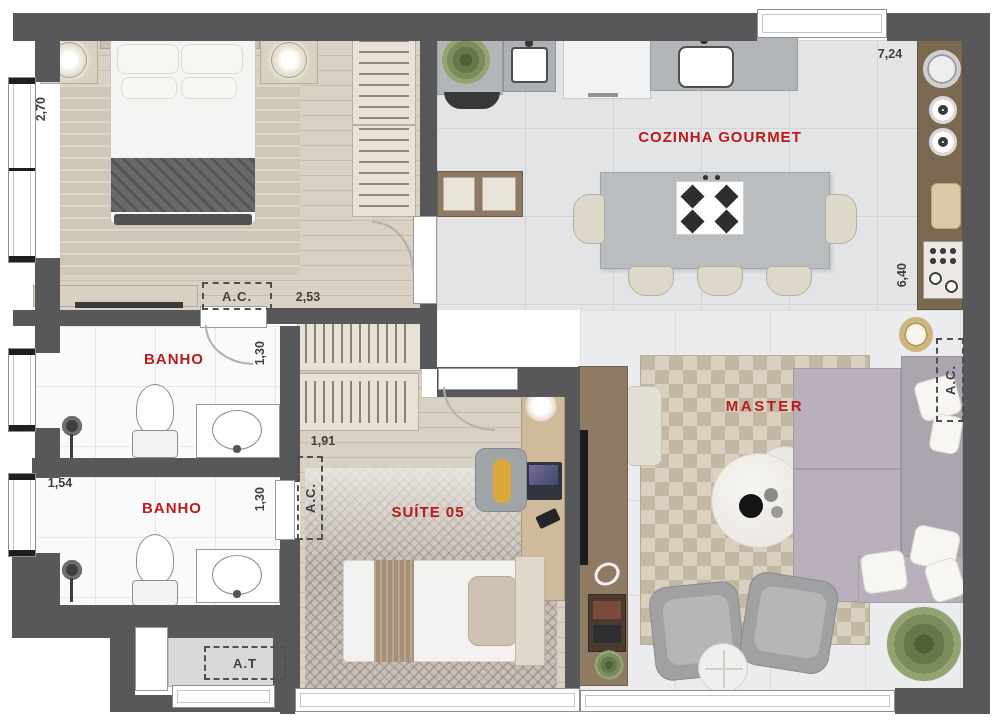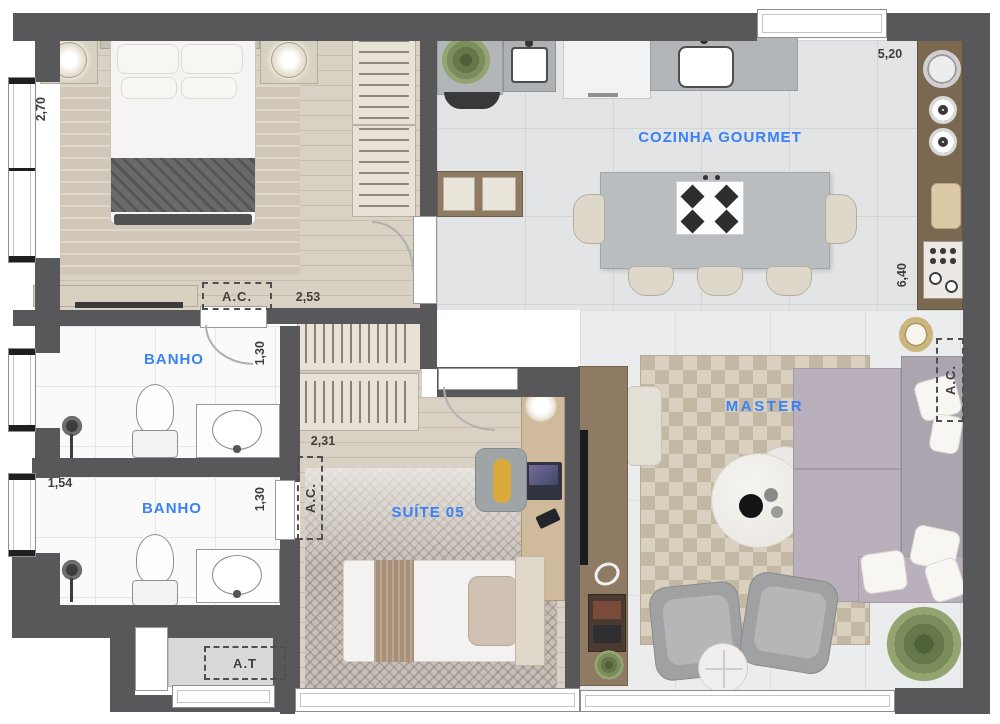--- a/index.html
+++ b/index.html
@@ -16,21 +16,21 @@
   .bath{background-color:#fafafa;background-image:repeating-linear-gradient(90deg,#e7e7e7 0 1px,transparent 1px 60px),repeating-linear-gradient(180deg,#e7e7e7 0 1px,transparent 1px 60px);}
   .mosaic{background:repeating-conic-gradient(#d9d0bf 0% 25%,#c3b8a4 0% 50%) 0 0/28px 28px;border:1px solid #b5ab99;}
   .win{background:#fff;border:1px solid #8d8d8d;}
   .wi{position:absolute;inset:4px;background:#fff;border:1px solid #c4c4c4;}
   .cap{position:absolute;background:#1f1f1f;}
   .door{background:#fff;border:1px solid #9a9a9a;}
   .dash{border:2px dashed #4f4f4f;display:flex;align-items:center;justify-content:center;
         font-size:13px;font-weight:700;color:#3d3d3d;letter-spacing:1px;}
   .dim{font-size:12.5px;font-weight:600;color:#3e3e3e;display:flex;align-items:center;justify-content:center;}
   .vt{writing-mode:vertical-rl;transform:rotate(180deg);}
-  .room{font-size:15px;font-weight:600;color:#3b82f6;letter-spacing:1px;text-align:center;
+  .room{font-size:15px;font-weight:600;color:#b91c1c;letter-spacing:1px;text-align:center;
         display:flex;align-items:center;justify-content:center;white-space:nowrap;}
   .lamp{border-radius:50%;background:radial-gradient(circle,#ffffff 0 30%,#e8e2d2 60%,#cfc8b6 100%);
         border:1px solid #a8a091;box-shadow:0 0 6px rgba(255,255,250,.95);}
   .pillow{background:#f7f6f3;border:1px solid #dcdad4;border-radius:8px;}
   .chairK{background:#ddd8ca;border:1px solid #b3ae9f;border-radius:14px;}
   .plant{border-radius:48% 52% 50% 50%;background:radial-gradient(circle,#4f6138 0 18%,#66784a 18% 38%,#7b8d5c 38% 55%,#93a471 55% 68%,rgba(147,164,113,0) 70%);}
   .wardrobe{background:#e8e2d6;border:1px solid #b7b0a2;}
   .stripesH{position:absolute;inset:6px;background:repeating-linear-gradient(180deg,rgba(70,60,50,.55) 0 2px,transparent 2px 11px);}
   .stripesV{position:absolute;inset:7px;background:repeating-linear-gradient(90deg,rgba(60,50,40,.55) 0 2px,transparent 2px 9px);}
 </style>
@@ -267,26 +267,26 @@
   <div class="room" style="left:630px;top:126px;width:180px;height:20px;">COZINHA GOURMET</div>
   <div class="room" style="left:138px;top:349px;width:72px;height:18px;">BANHO</div>
   <div class="room" style="left:136px;top:498px;width:72px;height:18px;">BANHO</div>
   <div class="room" style="left:386px;top:502px;width:84px;height:18px;">SUÍTE 05</div>
   <div class="room" style="left:730px;top:395px;width:70px;height:20px;letter-spacing:2.5px;">MASTER</div>
 
   <div class="dim" style="left:30px;top:86px;width:22px;height:46px;">
     <span class="vt">2,70</span>
   </div>
   <div class="dim" style="left:286px;top:289px;width:44px;height:16px;">2,53</div>
-  <div class="dim" style="left:868px;top:46px;width:44px;height:16px;">5,20</div>
+  <div class="dim" style="left:868px;top:46px;width:44px;height:16px;">7,24</div>
   <div class="dim" style="left:891px;top:252px;width:22px;height:46px;">
     <span class="vt">6,40</span>
   </div>
   <div class="dim" style="left:249px;top:330px;width:22px;height:46px;">
     <span class="vt">1,30</span>
   </div>
   <div class="dim" style="left:249px;top:476px;width:22px;height:46px;">
     <span class="vt">1,30</span>
   </div>
   <div class="dim" style="left:38px;top:475px;width:44px;height:16px;">1,54</div>
-  <div class="dim" style="left:301px;top:433px;width:44px;height:16px;">2,31</div>
+  <div class="dim" style="left:301px;top:433px;width:44px;height:16px;">1,91</div>
 
 </div>
 
 </body></html>

